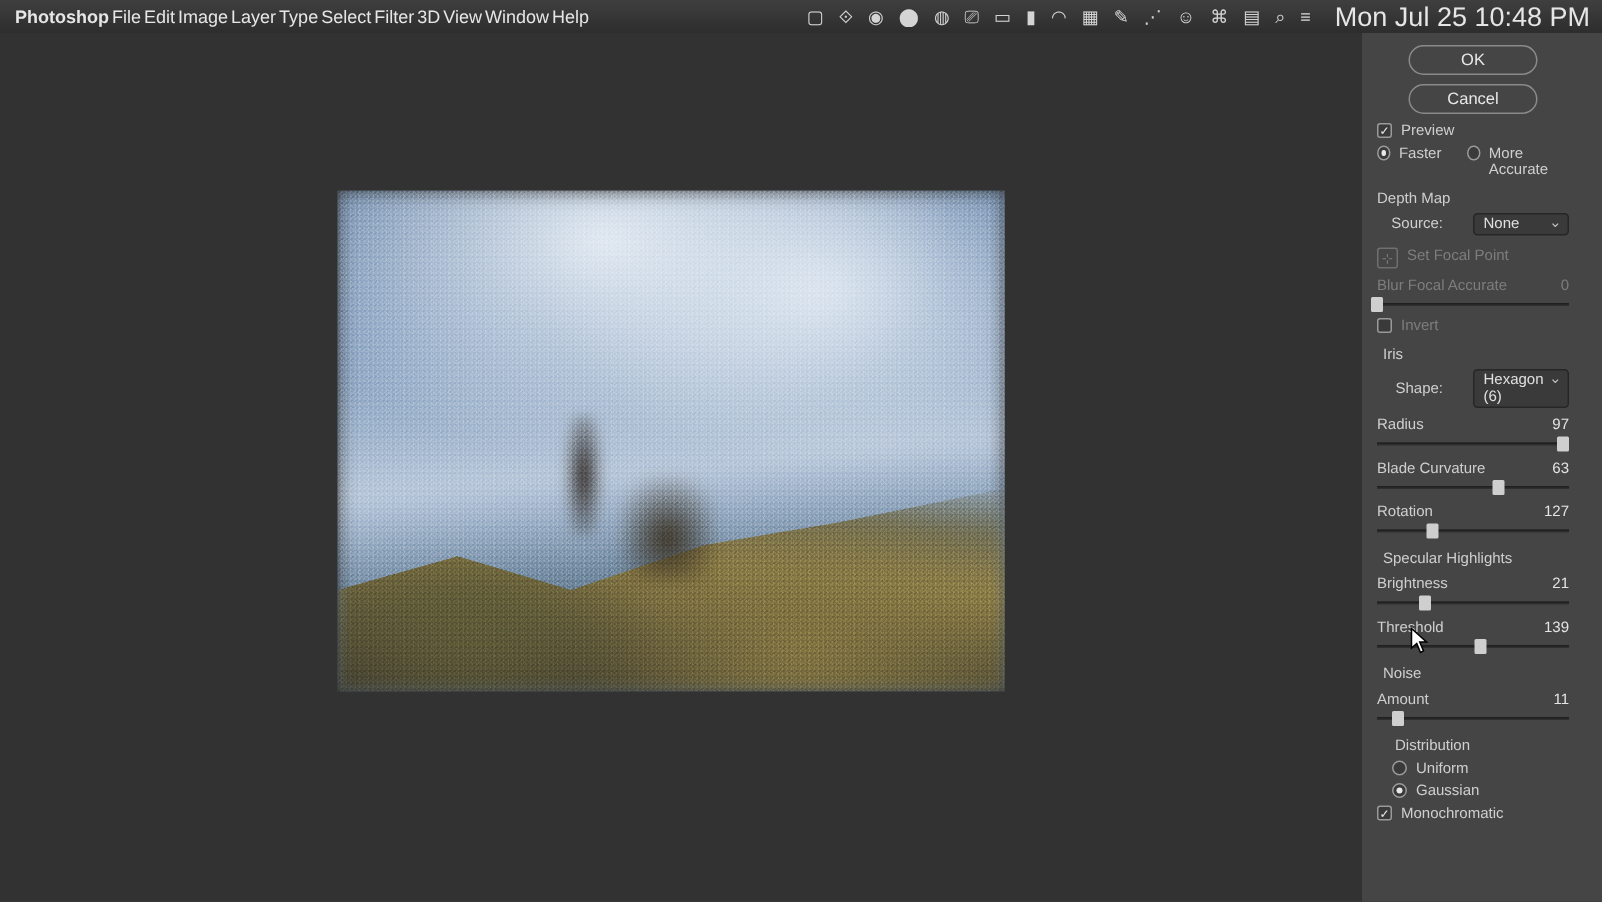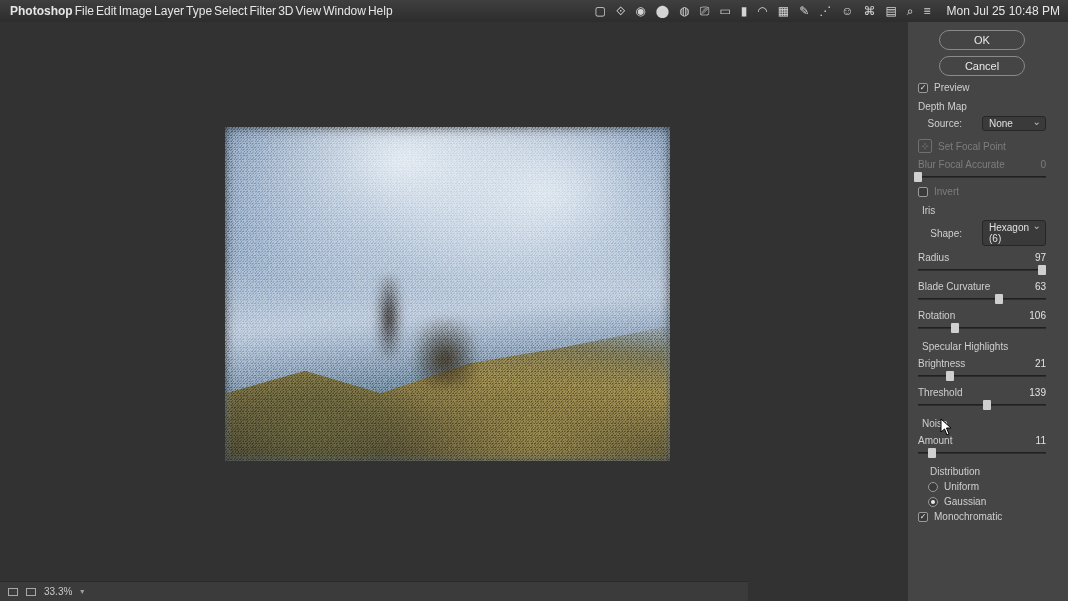--- a/index.html
+++ b/index.html
@@ -4,21 +4,21 @@
 <style>
 * { margin: 0; padding: 0; box-sizing: border-box; font-family: -apple-system, "Helvetica Neue", Arial, sans-serif; }
 html, body { width: 1068px; height: 601px; overflow: hidden; background: #383838; }
 
 
 .menubar { height: 22px; background: linear-gradient(#3f3f3f,#2d2d2d); display: flex; align-items: center; color: #e6e6e6; font-size: 12px; padding: 0 8px; gap: 2px; }
 .menubar .apple { font-size: 14px; }
 .menubar .app-name { font-weight: 600; }
 .menubar .right { margin-left: auto; display: flex; gap: 10px; align-items: center; }
 .menubar .right .glyph { font-size: 12px; opacity: .9; }
-.menubar .clock { font-size: 12px; margin-left: 6px; }
+.menubar .clock { font-size: 18px; margin-left: 6px; }
 
 
 .doc-window { position: absolute; left: 0; top: 22px; right: 0; bottom: 0; background: #323232; display: flex; flex-direction: column; }
 .titlebar { height: 22px; background: #2a2a2a; display: flex; align-items: center; position: relative; }
 .traffic { display: flex; gap: 7px; padding-left: 10px; }
 .traffic span { width: 11px; height: 11px; border-radius: 50%; display: inline-block; }
 .t-close { background: #ff5f57; } .t-min { background: #febc2e; } .t-max { background: #28c840; }
 .t-close.dim { background: #555; } 
 .titlebar .title { position: absolute; left: 0; right: 0; text-align: center; font-size: 11px; color: #ddd; font-weight: 500; }
 
@@ -49,21 +49,21 @@
   background-image:
     repeating-radial-gradient(circle at 13% 27%, #fff 0 .5px, transparent .5px 2px),
     repeating-radial-gradient(circle at 71% 63%, #000 0 .5px, transparent .5px 2px),
     repeating-radial-gradient(circle at 43% 81%, #fff 0 .5px, transparent .5px 2px);
   background-size: 3px 3px, 4px 4px, 5px 5px; }
 
 
 .panel { width: 160px; flex: 0 0 160px; background: #454545; color: #cfcfcf; font-size: 10px; padding: 8px 22px 10px 10px; overflow: hidden; }
 .panel .btn { display: block; width: 86px; margin: 0 auto 6px; border: 1px solid #8a8a8a; border-radius: 12px; background: #454545; color: #e8e8e8; font-size: 11px; text-align: center; padding: 3px 0; }
 .panel .btn.primary { background: #454545; }
-.panel .row { display: flex; align-items: center; gap: 6px; margin: 4px 0; }
+.panel .row { display: flex; align-items: flex-start; gap: 6px; margin: 4px 0; }
 .panel .chk { width: 10px; height: 10px; border: 1px solid #9a9a9a; border-radius: 2px; display: inline-flex; align-items: center; justify-content: center; font-size: 8px; color: #e8e8e8; background: #3a3a3a; }
 .panel .chk.checked::after { content: "✓"; }
 .panel .radio { width: 10px; height: 10px; border: 1px solid #9a9a9a; border-radius: 50%; display: inline-block; position: relative; background: #3a3a3a; }
 .panel .radio.on::after { content: ""; position: absolute; inset: 2px; border-radius: 50%; background: #e8e8e8; }
 .panel label { color: #cfcfcf; }
 .panel .dim, .panel .dim * { color: #7d7d7d !important; }
 .section-title { font-size: 10px; color: #cfcfcf; margin: 8px 0 4px; }
 .sub { margin-left: 4px; }
 .pair { display: flex; align-items: center; justify-content: space-between; margin-top: 6px; }
 .pair .lab { flex: 1; }
@@ -130,35 +130,36 @@
   <div class="doc-body">
     <div class="canvas-wrap">
       <div class="canvas">
         <div class="sky"></div>
         <div class="ground"></div>
         <div class="rock"></div>
         <div class="figure"></div>
         <div class="noise"></div>
       </div>
 
-      <div class="status">
-        <span class="sq"></span>
-        <span class="sq"></span>
-        <span>33.3%</span>
-        <span class="tri">▾</span>
-      </div>
     </div>
 
     <div class="panel">
       <button class="btn primary">OK</button>
       <button class="btn">Cancel</button>
 
       <div class="row">
         <span class="chk checked"></span>
         <label>Preview</label>
+      </div>
+      <div class="row">
+        <span class="radio on"></span>
+        <label>Faster</label>
+        <span style="width:6px"></span>
+        <span class="radio"></span>
+        <label>More Accurate</label>
       </div>
 
       <div class="section-title">Depth Map</div>
       <div class="select">
         <span class="lab">Source:</span>
         <span class="box">None</span>
       </div>
       <div class="row dim" style="margin-top:8px">
         <span class="focal-icon">⊹</span>
         <label>Set Focal Point</label>
@@ -195,21 +196,21 @@
           <span class="lab">Blade Curvature</span>
           <span class="val">63</span>
         </div>
       <div class="slider">
           <div class="track"></div>
           <div class="thumb" style="left:63%"></div>
         </div>
 
       <div class="pair">
           <span class="lab">Rotation</span>
-          <span class="val">106</span>
+          <span class="val">127</span>
         </div>
       <div class="slider">
           <div class="track"></div>
           <div class="thumb" style="left:29%"></div>
         </div>
 
       <div class="section-title sub">Specular Highlights</div>
       <div class="pair">
           <span class="lab">Brightness</span>
           <span class="val">21</span>

